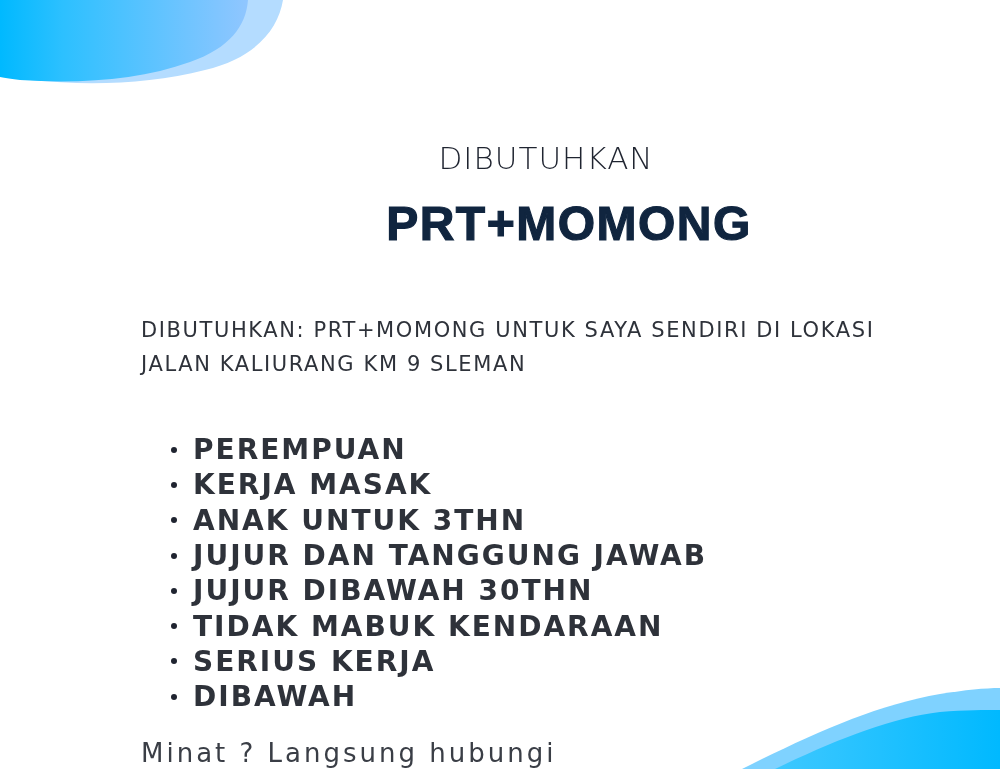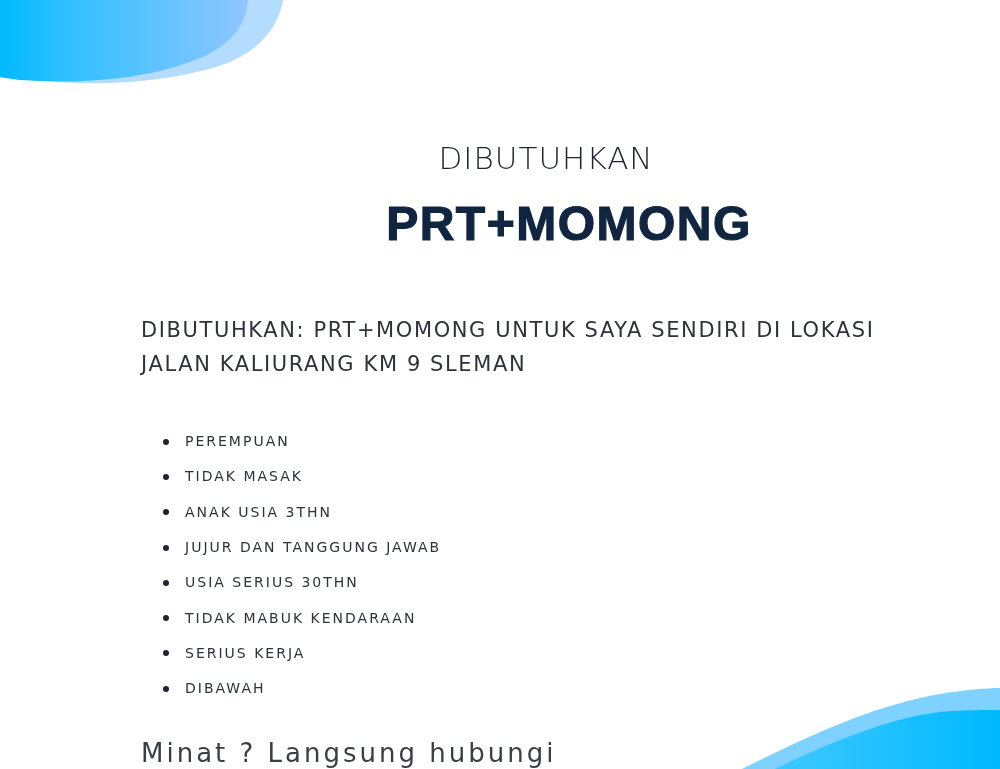--- a/index.html
+++ b/index.html
@@ -57,27 +57,28 @@
       font-family: "DejaVu Sans", sans-serif;
       font-size: 21px;
       line-height: 34px;
       letter-spacing: 1.6px;
       color: #2e323a;
     }
     .reqs {
       position: absolute;
       left: 159px;
       top: 420px;
-      margin: 4px;
+      margin: 12px;
       padding: 0;
       list-style: none;
       font-family: "DejaVu Sans", sans-serif;
-      font-size: 14px;
+      font-size: 28px;
       letter-spacing: 2px;
       color: #2e323a;
+      font-weight: bold;
     }
     .reqs li {
       height: 35.3px;
       line-height: 33px;
       display: flex;
       align-items: center;
     }
     .reqs .bullet {
       width: 6px;
       height: 6px;
@@ -134,33 +135,33 @@
 
   <div class="intro">DIBUTUHKAN: PRT+MOMONG UNTUK SAYA SENDIRI DI LOKASI JALAN KALIURANG KM 9 SLEMAN</div>
 
   <ul class="reqs">
     <li>
         <span class="bullet"></span>
         <span>PEREMPUAN</span>
       </li>
     <li>
         <span class="bullet"></span>
-        <span>TIDAK MASAK</span>
+        <span>KERJA MASAK</span>
       </li>
     <li>
         <span class="bullet"></span>
-        <span>ANAK USIA 3THN</span>
+        <span>ANAK UNTUK 3THN</span>
       </li>
     <li>
         <span class="bullet"></span>
         <span>JUJUR DAN TANGGUNG JAWAB</span>
       </li>
     <li>
         <span class="bullet"></span>
-        <span>USIA SERIUS 30THN</span>
+        <span>JUJUR DIBAWAH 30THN</span>
       </li>
     <li>
         <span class="bullet"></span>
         <span>TIDAK MABUK KENDARAAN</span>
       </li>
     <li>
         <span class="bullet"></span>
         <span>SERIUS KERJA</span>
       </li>
     <li>

